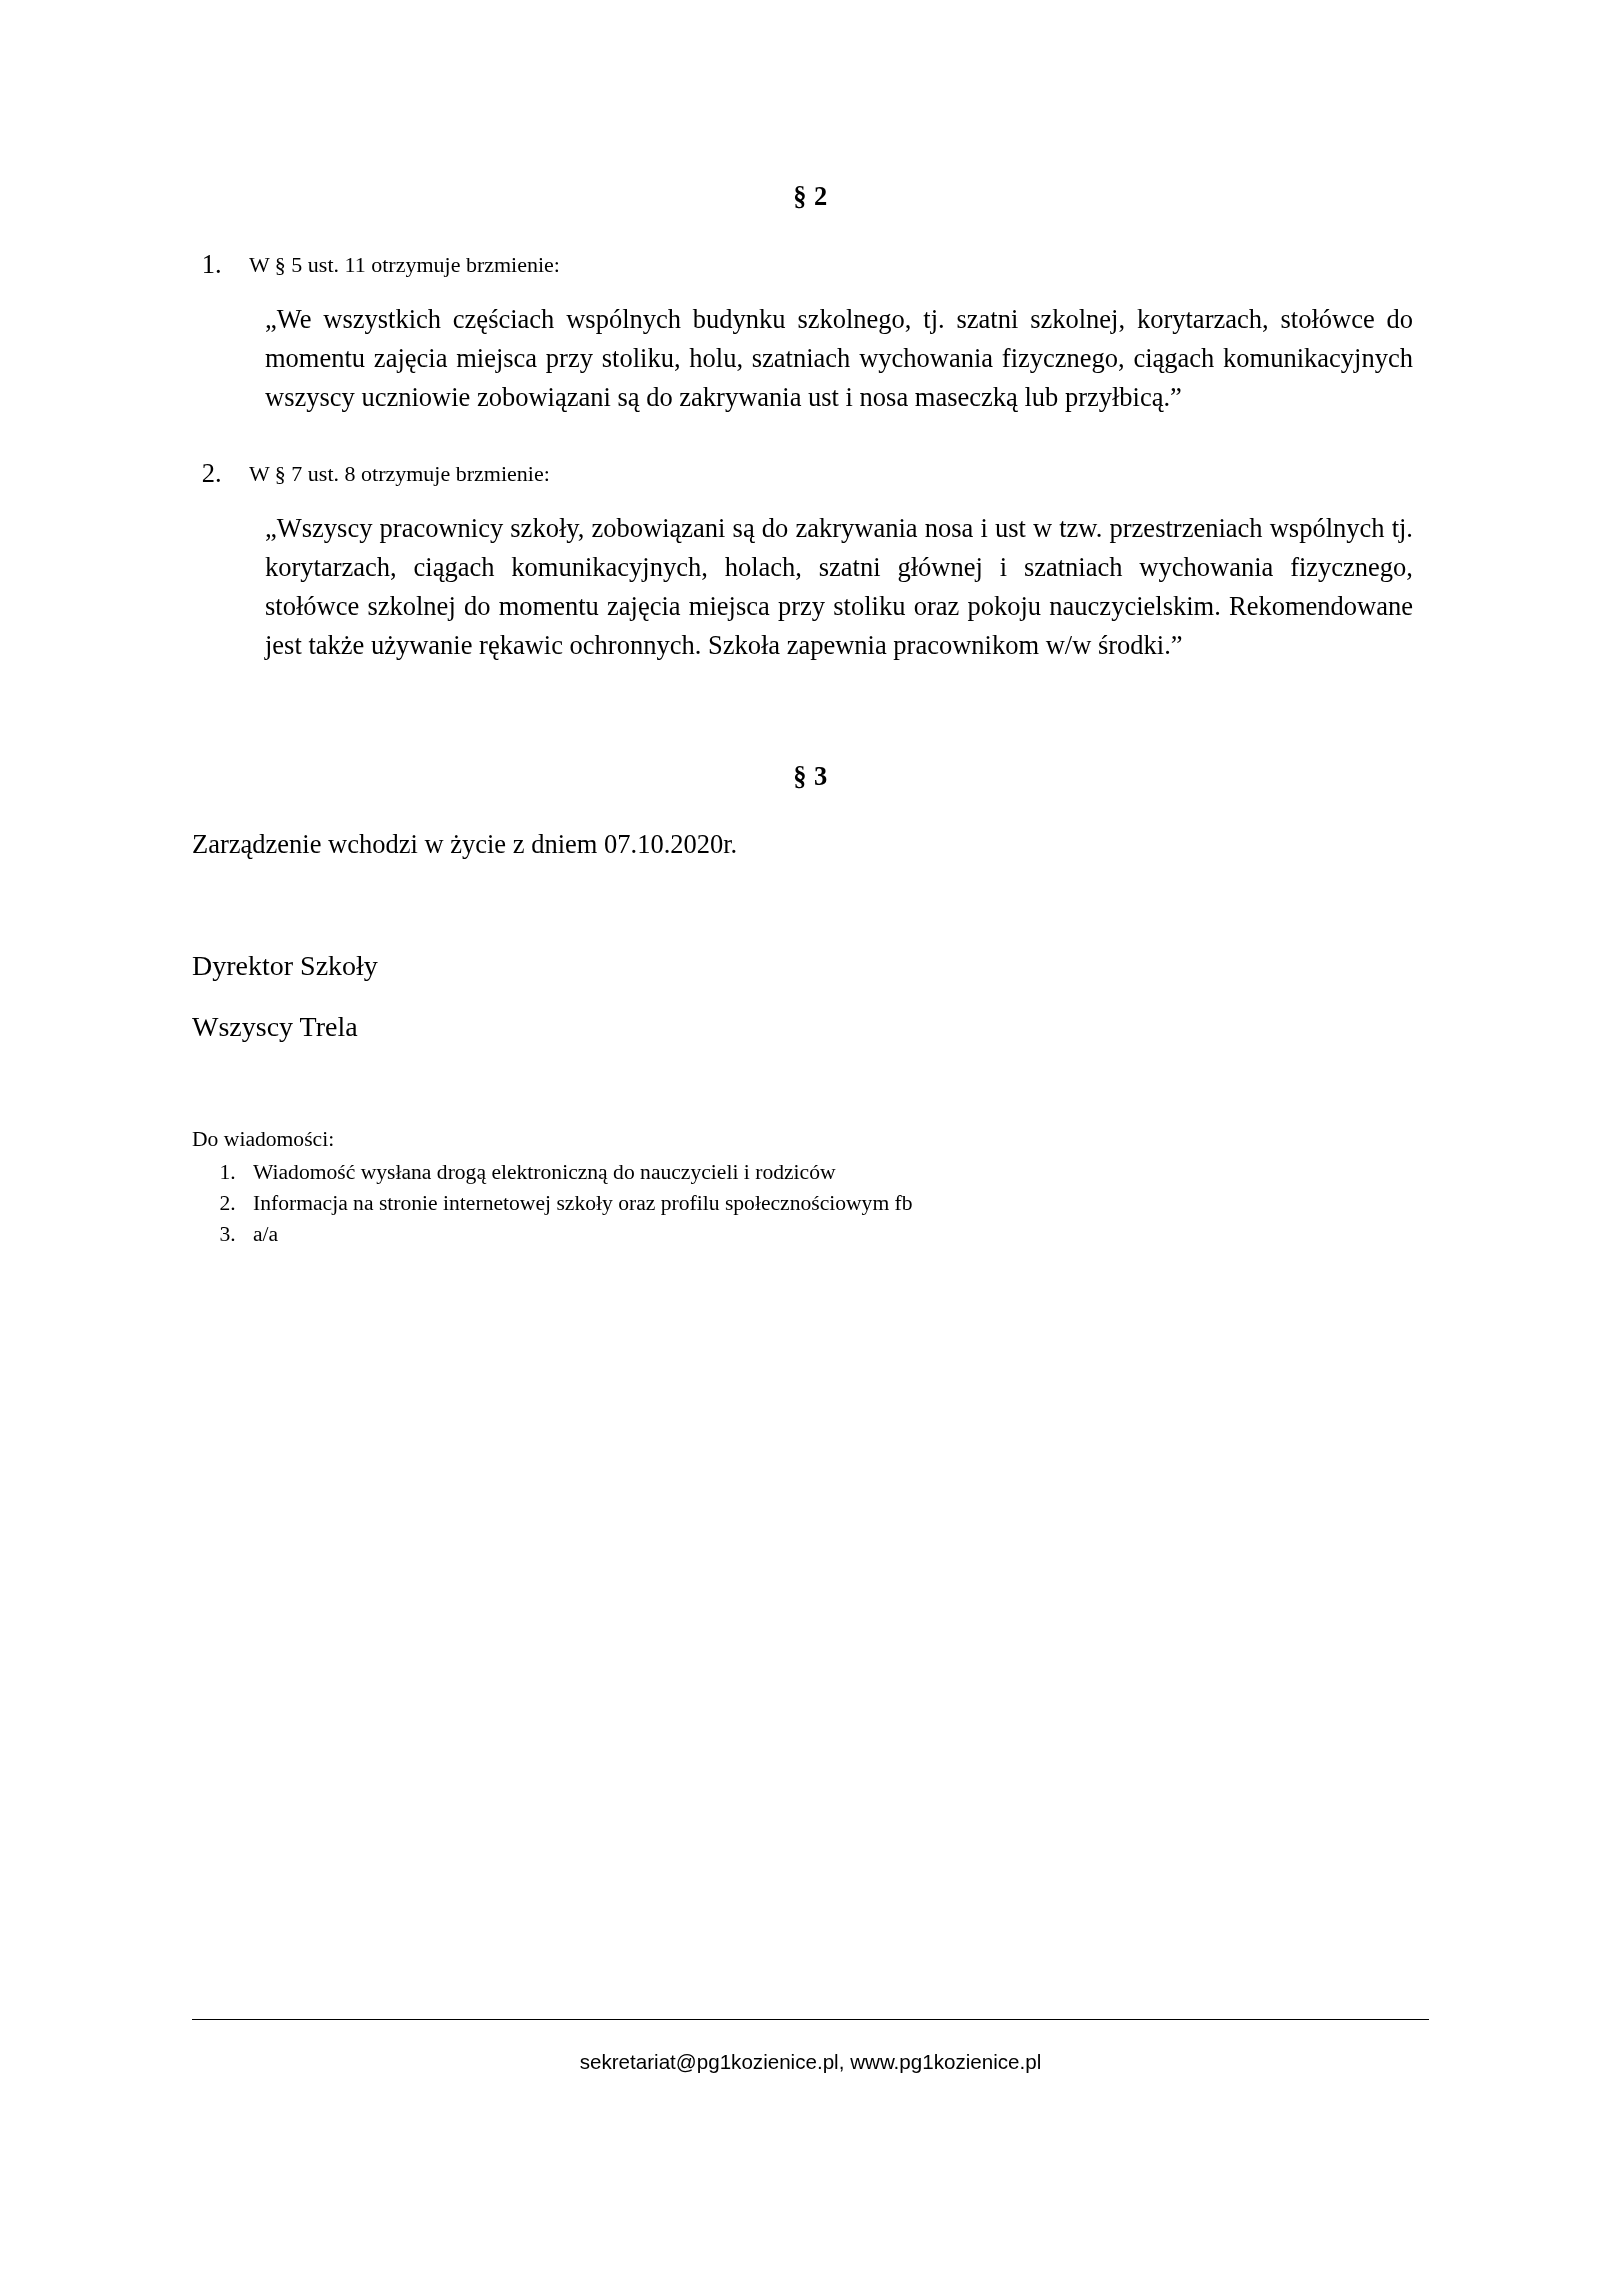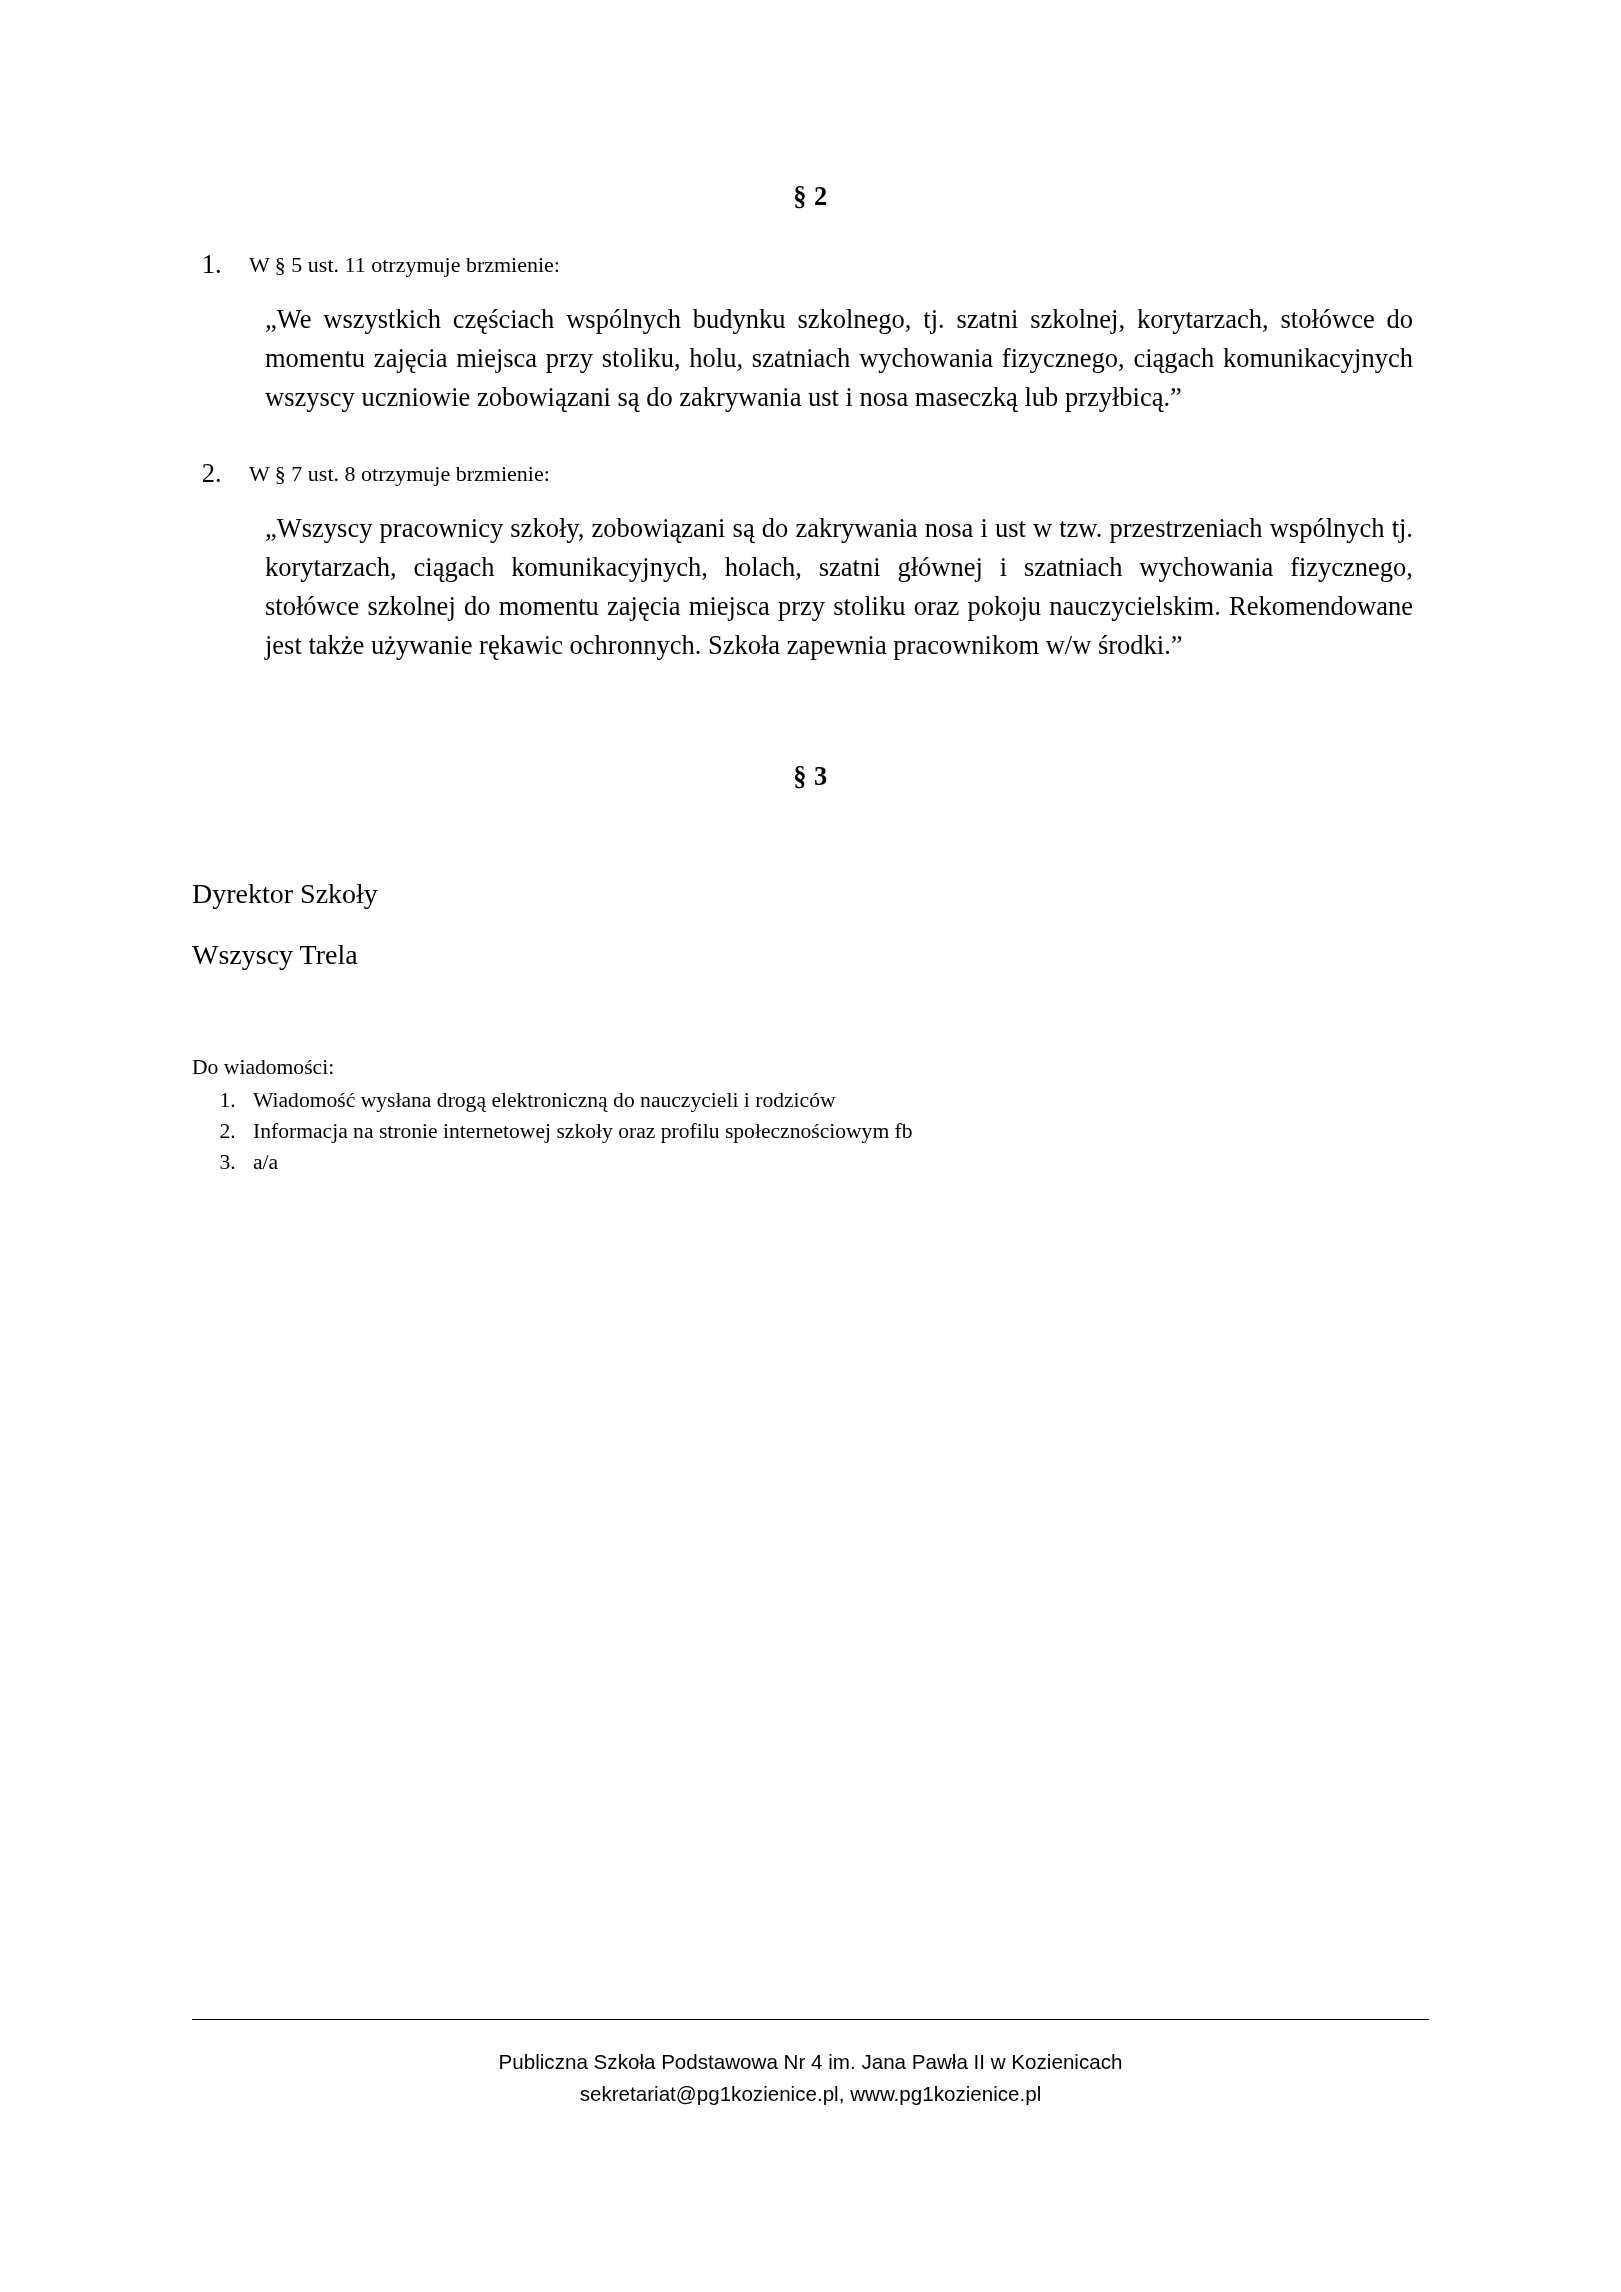--- a/index.html
+++ b/index.html
@@ -150,20 +150,21 @@
         <span class="marker">2.</span>
         <p class="item-lead">W § 7 ust. 8 otrzymuje brzmienie:</p>
         <p class="item-quote">„Wszyscy pracownicy szkoły, zobowiązani są do zakrywania nosa i ust w tzw. przestrzeniach wspólnych tj. korytarzach, ciągach komunikacyjnych, holach, szatni głównej i szatniach wychowania fizycznego, stołówce szkolnej do momentu zajęcia miejsca przy stoliku oraz pokoju nauczycielskim. Rekomendowane jest także używanie rękawic ochronnych. Szkoła zapewnia pracownikom w/w środki.”</p>
       </li>
     </ol>
 
     <div class="spacer-1"></div>
 
     <div class="section-heading">§ 3</div>
 
+    <p class="effective">Zarządzenie wchodzi w życie z dniem 07.10.2020r.</p>
 
     <div class="signature">
       <div class="line">Dyrektor Szkoły</div>
       <div class="line">Wszyscy Trela</div>
     </div>
 
     <div class="cc-block">
       <p class="cc-title">Do wiadomości:</p>
       <ol class="cc-list">
         <li>
@@ -178,18 +179,17 @@
           <span class="marker">3.</span>
           <span>a/a</span>
         </li>
       </ol>
     </div>
 
   </div>
 
   <div class="footer">
     <div class="footer-rule"></div>
-    <div class="footer-text">Publiczna Szkoła Podstawowa Nr 4  im. Jana Pawła II w Kozienicach</div>
     <div class="footer-text">sekretariat@pg1kozienice.pl,  www.pg1kozienice.pl</div>
   </div>
 
 </div>
 
 
 </body></html>

